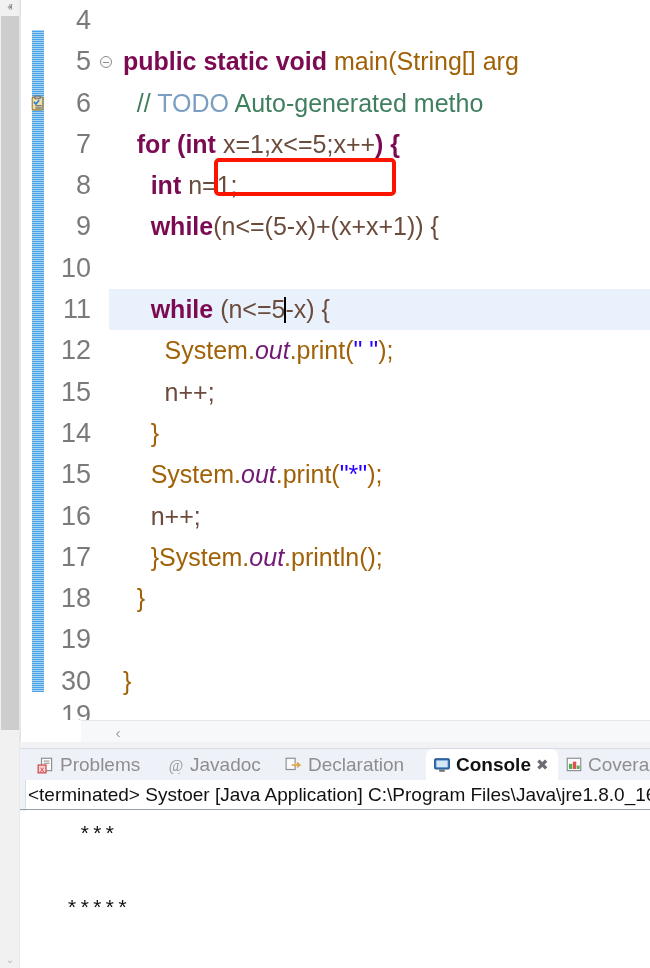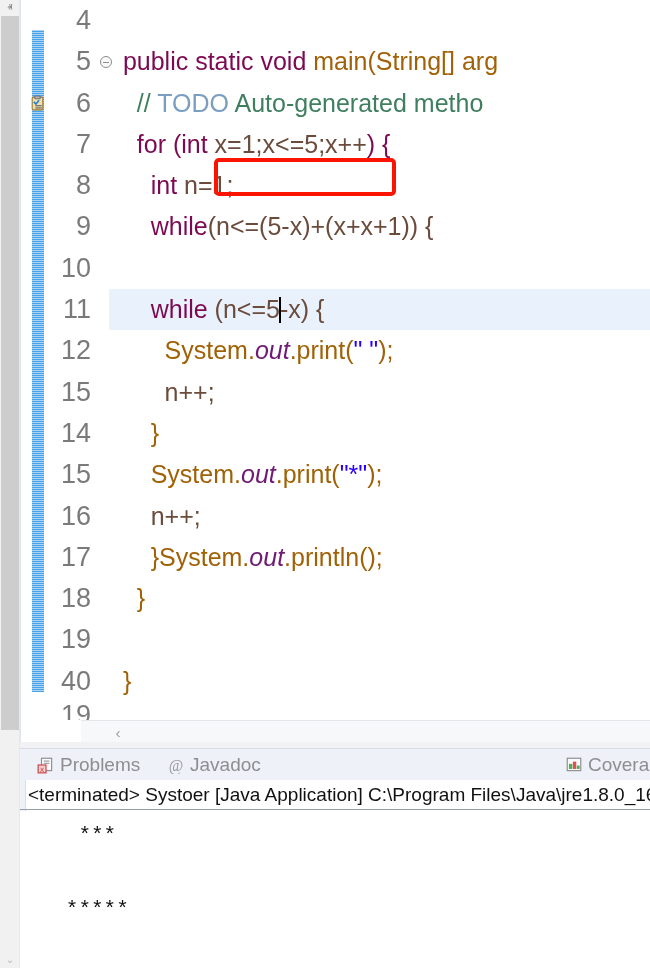--- a/index.html
+++ b/index.html
@@ -82,21 +82,21 @@
   }
   .cline {
     height: 41.3px; line-height: 41.3px;
     font-size: 25px; color: #1b1b1b;
     font-family: "Liberation Sans", sans-serif;
     position: relative;
   }
   .cline.current {
     background: #e8f1fc;
   }
-  .kw  { color: #7c0a52; font-weight: normal; }
+  .kw  { color: #7c0a52; font-weight: bold; }
   .cmt { color: #3f7f5f; }
   .todo{ color: #7a9ec2; font-weight: normal; }
   .str { color: #2a00ff; }
   .fld { color: #701a75; font-weight: normal; font-style: italic; }
   .pln { color: #a16207; }
   .var { color: #6a4b3c; }
 
   
   .caret {
     display: inline-block; width: 0; border-left: 2px solid #000;
@@ -197,21 +197,21 @@
         <div class="lineno">10</div>
         <div class="lineno">11</div>
         <div class="lineno">12</div>
         <div class="lineno">15</div>
         <div class="lineno">14</div>
         <div class="lineno">15</div>
         <div class="lineno">16</div>
         <div class="lineno">17</div>
         <div class="lineno">18</div>
         <div class="lineno">19</div>
-        <div class="lineno">40</div>
+        <div class="lineno">30</div>
         <div class="lineno clipped">19</div>
       </div>
     <div id="markers">
         <div class="fold-marker" style="top: 56.3px;"></div>
         <div class="task-icon" style="top: 94.6px;"><svg viewBox="0 0 16 16" width="17" height="17">
             <rect x="3" y="2" width="10" height="12" rx="1" fill="#f3e0a8" stroke="#9a7b2e"></rect>
             <rect x="5.5" y="1" width="5" height="2.6" rx="0.6" fill="#b9b9bd" stroke="#6f6f73"></rect>
             <path d="M4.5 6.5l2 2 3-3.6" stroke="#2a7fd4" stroke-width="1.6" fill="none"></path>
             <rect x="6" y="9.5" width="6" height="1.2" fill="#6f6f73"></rect>
             <rect x="6" y="11.6" width="6" height="1.2" fill="#6f6f73"></rect>
@@ -238,20 +238,36 @@
               <text x="4.5" y="14" font-size="7" fill="#cc3b3b" text-anchor="middle" font-family="monospace">x</text>
             </svg></span>
           <span>Problems</span>
         </div>
         <div class="tab" style="left: 140px; width: 118px;">
           <span class="tab-ico"><svg viewBox="0 0 16 16" width="18" height="18">
               <text x="8" y="13" font-size="14" fill="#9a9aa0" text-anchor="middle" font-family="serif">@</text>
             </svg></span>
           <span>Javadoc</span>
         </div>
+        <div class="tab" style="left: 258px; width: 148px;">
+          <span class="tab-ico"><svg viewBox="0 0 16 16" width="18" height="18">
+              <rect x="1" y="2" width="8" height="10" fill="#fafafa" stroke="#8b8b90"></rect>
+              <path d="M6 8h7l-2.2-2.2M13 8l-2.2 2.2" stroke="#d9a441" stroke-width="1.4" fill="#f5d79a"></path>
+            </svg></span>
+          <span>Declaration</span>
+        </div>
+        <div class="tab active" style="left: 406px; width: 132px;">
+          <span class="tab-ico"><svg viewBox="0 0 16 16" width="18" height="18">
+              <rect x="1.5" y="2.5" width="13" height="9" rx="1" fill="#3f7fc4" stroke="#1d4f86"></rect>
+              <rect x="3" y="4" width="10" height="6" fill="#d6e7f7"></rect>
+              <rect x="5.5" y="12" width="5" height="2" fill="#6f6f73"></rect>
+            </svg></span>
+          <span>Console</span>
+          <span class="closex">✖</span>
+        </div>
         <div class="tab" style="left: 538px; width: 126px;">
           <span class="tab-ico"><svg viewBox="0 0 16 16" width="18" height="18">
               <rect x="2" y="2" width="12" height="11" fill="#fafafa" stroke="#8b8b90"></rect>
               <rect x="3.5" y="7" width="3" height="4.5" fill="#4caf50"></rect>
               <rect x="7" y="5" width="3" height="6.5" fill="#e34f4f"></rect>
               <rect x="10.5" y="8.5" width="2.5" height="3" fill="#4caf50"></rect>
             </svg></span>
           <span>Coverage</span>
         </div>
       </div>

